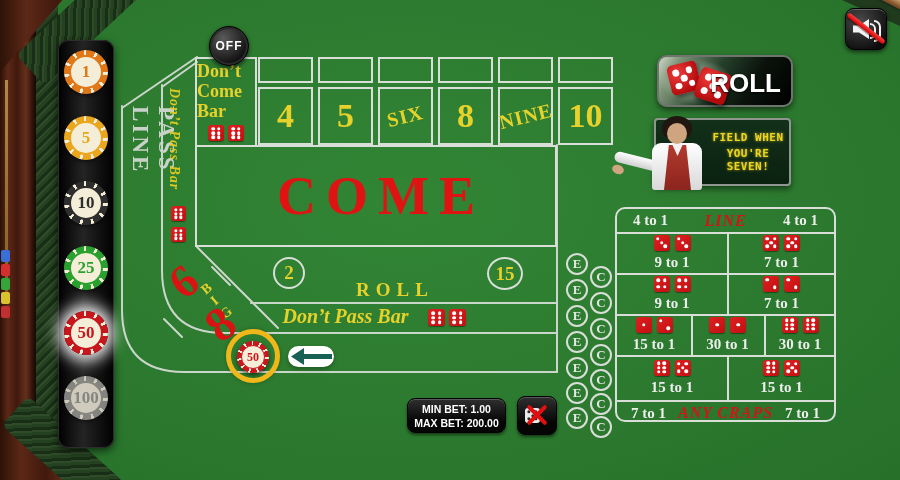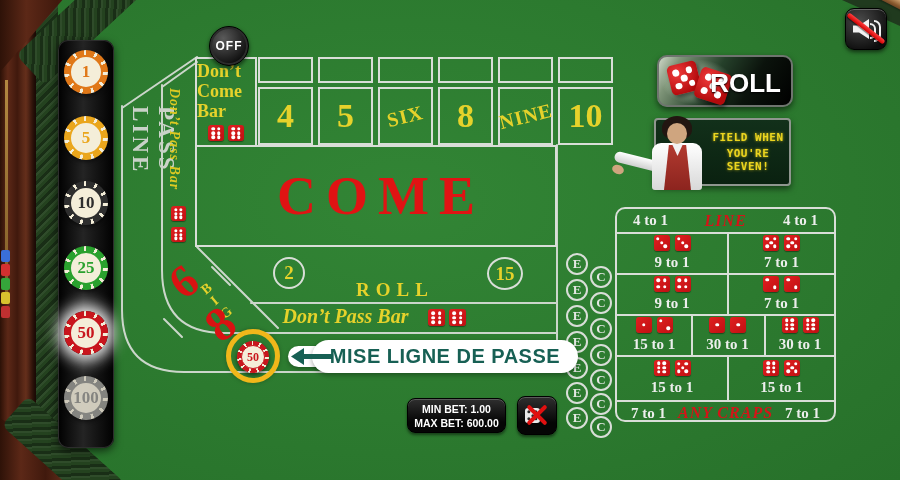--- a/index.html
+++ b/index.html
@@ -264,21 +264,20 @@
     </div>
   <div class="chip chip-44 chip-dim" style="--c:#9a9a94;left:64px;top:376px;">
       <b>100</b>
     </div>
 
   <div class="chip chip-32" style="--c:#c8161d;left:237px;top:341px;">
       <b>50</b>
     </div>
   <div class="abs gold-ring"></div>
   <div class="abs callout-tail"></div>
-  <div class="abs callout">MISE LIGNE DE PASSE</div>
   <div class="abs arrow-shaft"></div>
   <div class="abs arrow-head"></div>
 
   <div class="ec" style="left:566px;top:253px;">
       <span>E</span>
     </div>
   <div class="ec" style="left:566px;top:279px;">
       <span>E</span>
     </div>
   <div class="ec" style="left:566px;top:305px;">
@@ -520,21 +519,21 @@
     <div style="left:0;top:49px;width:12px;height:9px;background:#cfa57f;border-radius:50%;transform:rotate(20deg);"></div>
     <div style="left:40px;top:27px;width:50px;height:47px;background:linear-gradient(#ffffff,#d8d8d8);border-radius:9px 9px 3px 3px;"></div>
     <div style="left:52px;top:29px;width:27px;height:45px;background:linear-gradient(#b23a30,#8c241e);clip-path:polygon(18% 0,82% 0,100% 100%,0 100%);"></div>
     <div style="left:60px;top:28px;width:11px;height:12px;background:#f2f2f2;clip-path:polygon(0 0,100% 0,50% 100%);"></div>
     <div style="left:50px;top:0;width:30px;height:24px;background:#221611;border-radius:50% 50% 42% 42%;"></div>
     <div style="left:55px;top:7px;width:20px;height:21px;background:#cfa57f;border-radius:50%;"></div>
   </div>
 
   <div class="hudbox" style="left:407px;top:398px;width:97px;height:33px;">
     <span class="sm">MIN BET: 1.00</span>
-    <span class="sm">MAX BET: 600.00</span>
+    <span class="sm">MAX BET: 200.00</span>
   </div>
   <div class="hudbox" style="left:517px;top:396px;width:38px;height:37px;cursor:pointer;">
     <span class="die die-white" style="width:15px;height:15px;position:absolute;left:7px;top:11px;">
         <i style="left: 27%; top: 27%;"></i>
         <i style="left: 73%; top: 27%;"></i>
         <i style="left: 50%; top: 50%;"></i>
         <i style="left: 27%; top: 73%;"></i>
         <i style="left: 73%; top: 73%;"></i>
       </span>
     <span style="position:absolute;left:6px;top:16px;width:26px;height:4px;background:#e01010;border-radius:2px;transform:rotate(45deg);"></span>

